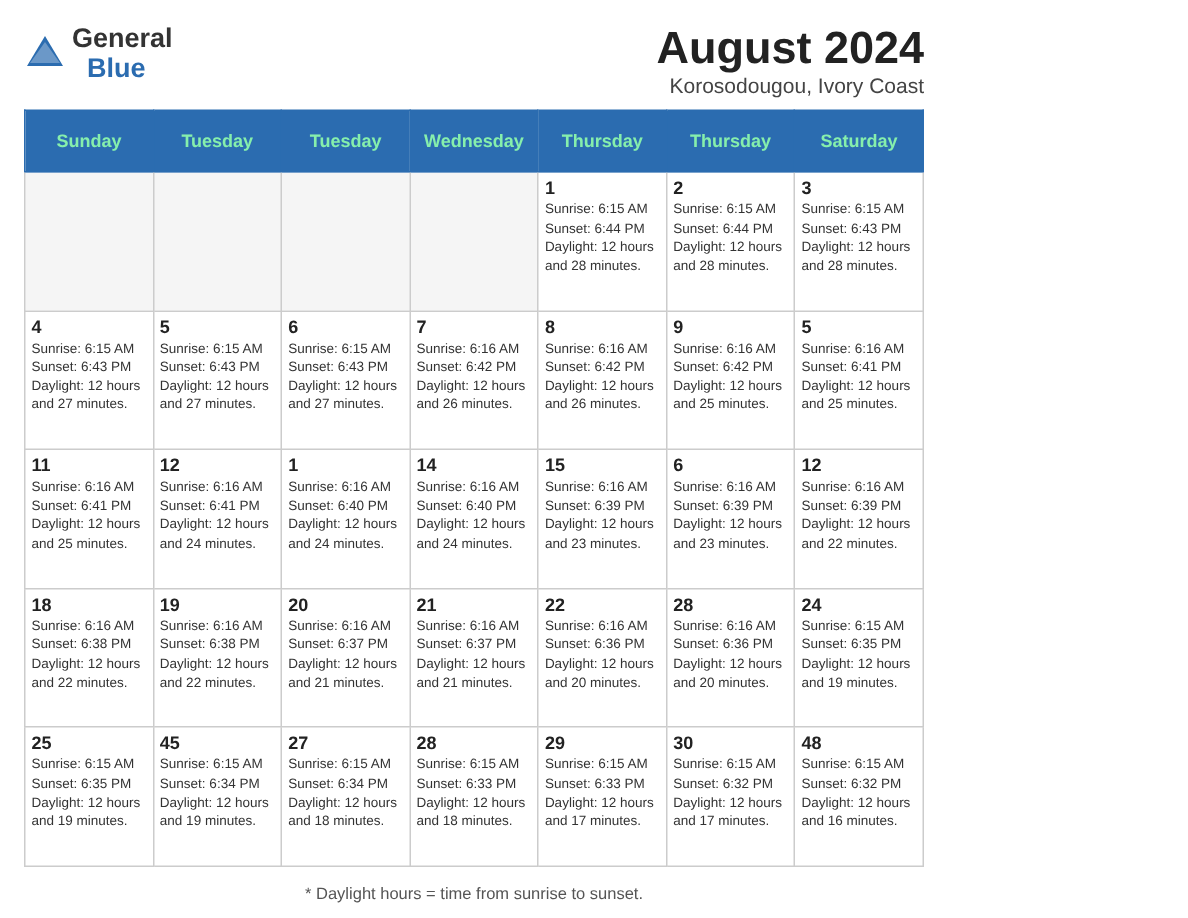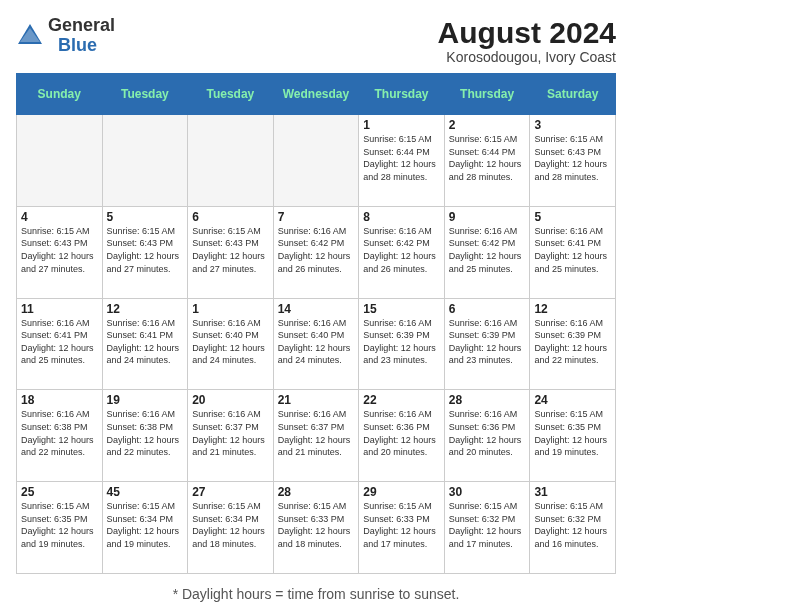--- a/index.html
+++ b/index.html
@@ -85,21 +85,21 @@
       color: #222;
       display: block;
       margin-bottom: 1px;
     }
     .day-info {
       font-size: 9px;
       color: #333;
       line-height: 1.4;
     }
     .footer-note {
-      font-size: 14px;
+      font-size: 11px;
       color: #555;
       margin-top: 12px;
       text-align: center;
     }
   </style>
 </head>
 <body>
 
 <div class="page">
   <div class="header">
@@ -349,21 +349,21 @@
 and 17 minutes.</div>
           </td>
           <td>
             <span class="day-num">30</span>
             <div class="day-info" style="white-space: pre-line;">Sunrise: 6:15 AM
 Sunset: 6:32 PM
 Daylight: 12 hours
 and 17 minutes.</div>
           </td>
           <td>
-            <span class="day-num">31</span>
+            <span class="day-num">48</span>
             <div class="day-info" style="white-space: pre-line;">Sunrise: 6:15 AM
 Sunset: 6:32 PM
 Daylight: 12 hours
 and 16 minutes.</div>
           </td>
         </tr>
       </tbody>
   </table>
 
   <div class="footer-note">

